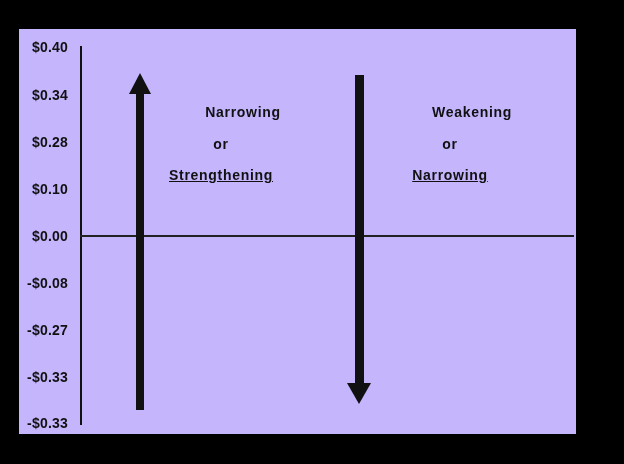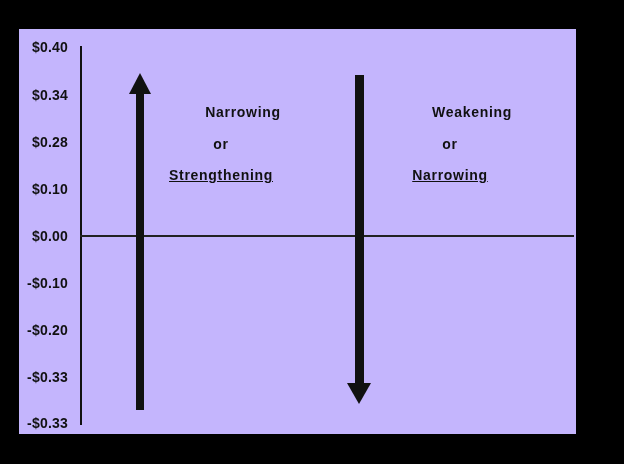--- a/index.html
+++ b/index.html
@@ -111,22 +111,22 @@
   <div class="panel">
 
     <div class="y-axis-line"></div>
     <div class="zero-line"></div>
 
     <div class="tick-label" style="top:18px">$0.40</div>
     <div class="tick-label" style="top:66px">$0.34</div>
     <div class="tick-label" style="top:113px">$0.28</div>
     <div class="tick-label" style="top:160px">$0.10</div>
     <div class="tick-label" style="top:207px">$0.00</div>
-    <div class="tick-label" style="top:254px">-$0.10</div>
-    <div class="tick-label" style="top:301px">-$0.20</div>
+    <div class="tick-label" style="top:254px">-$0.08</div>
+    <div class="tick-label" style="top:301px">-$0.27</div>
     <div class="tick-label" style="top:348px">-$0.33</div>
     <div class="tick-label" style="top:394px">-$0.33</div>
 
     <div>
       <div class="arrow-head up-head"></div>
       <div class="arrow-shaft up-shaft"></div>
     </div>
 
     <div>
       <div class="arrow-shaft down-shaft"></div>

